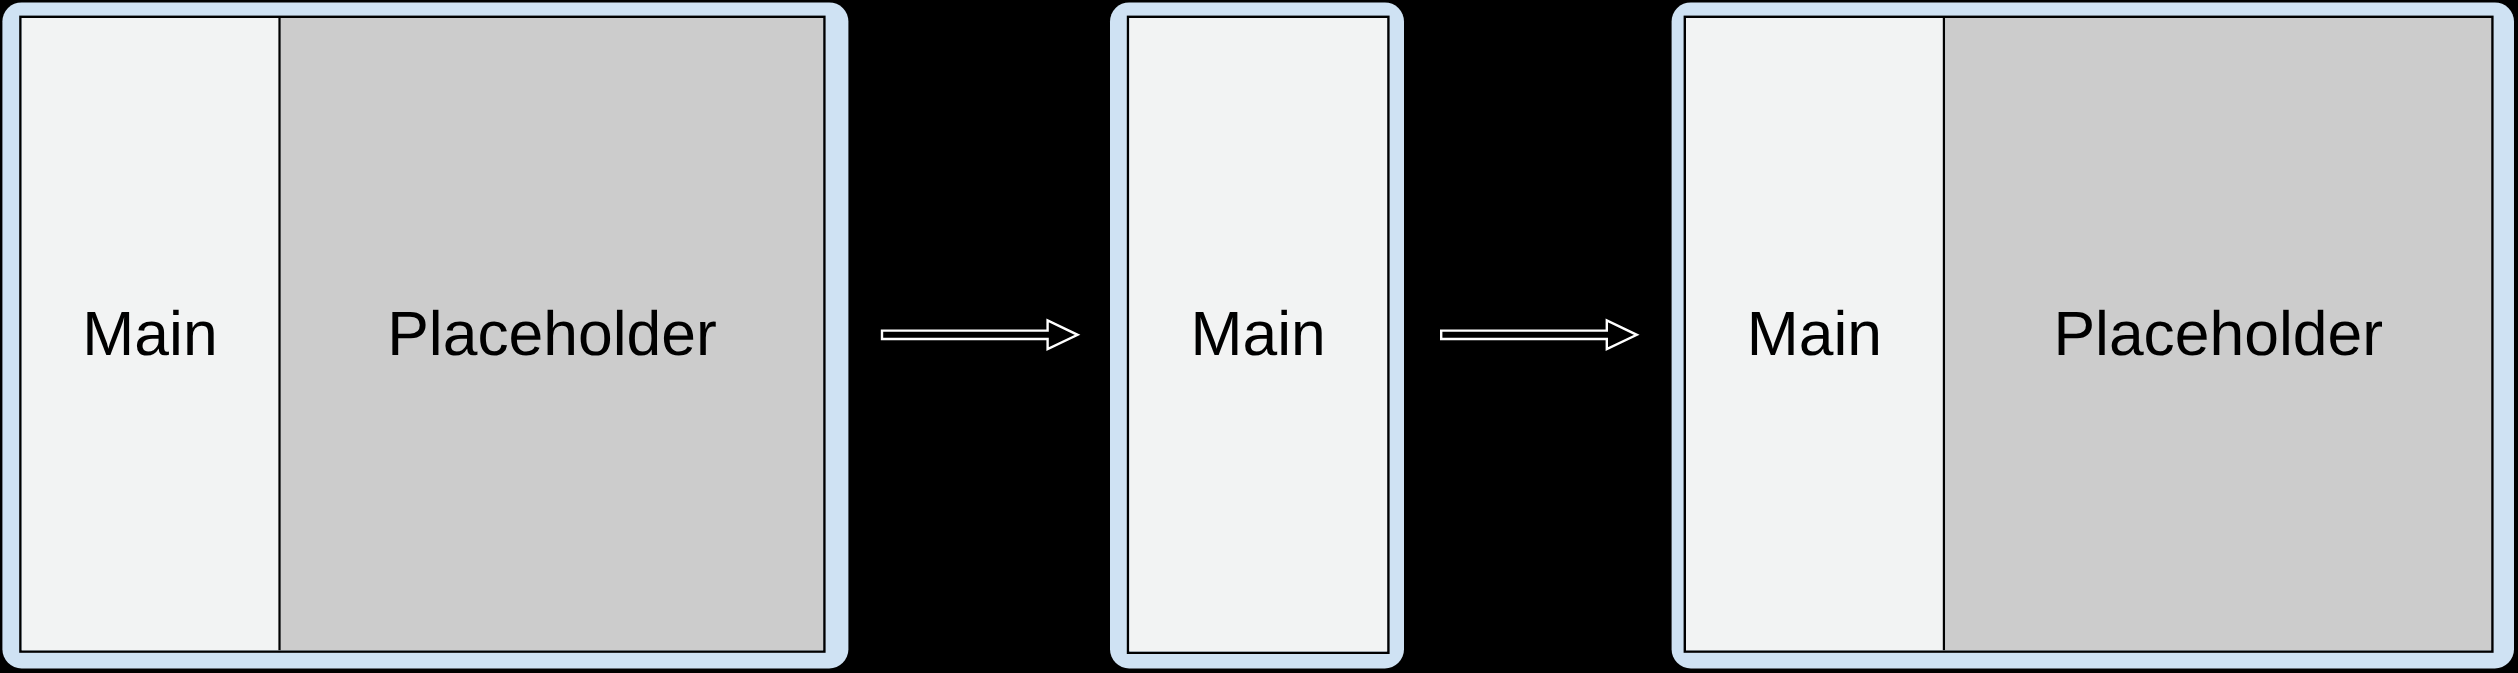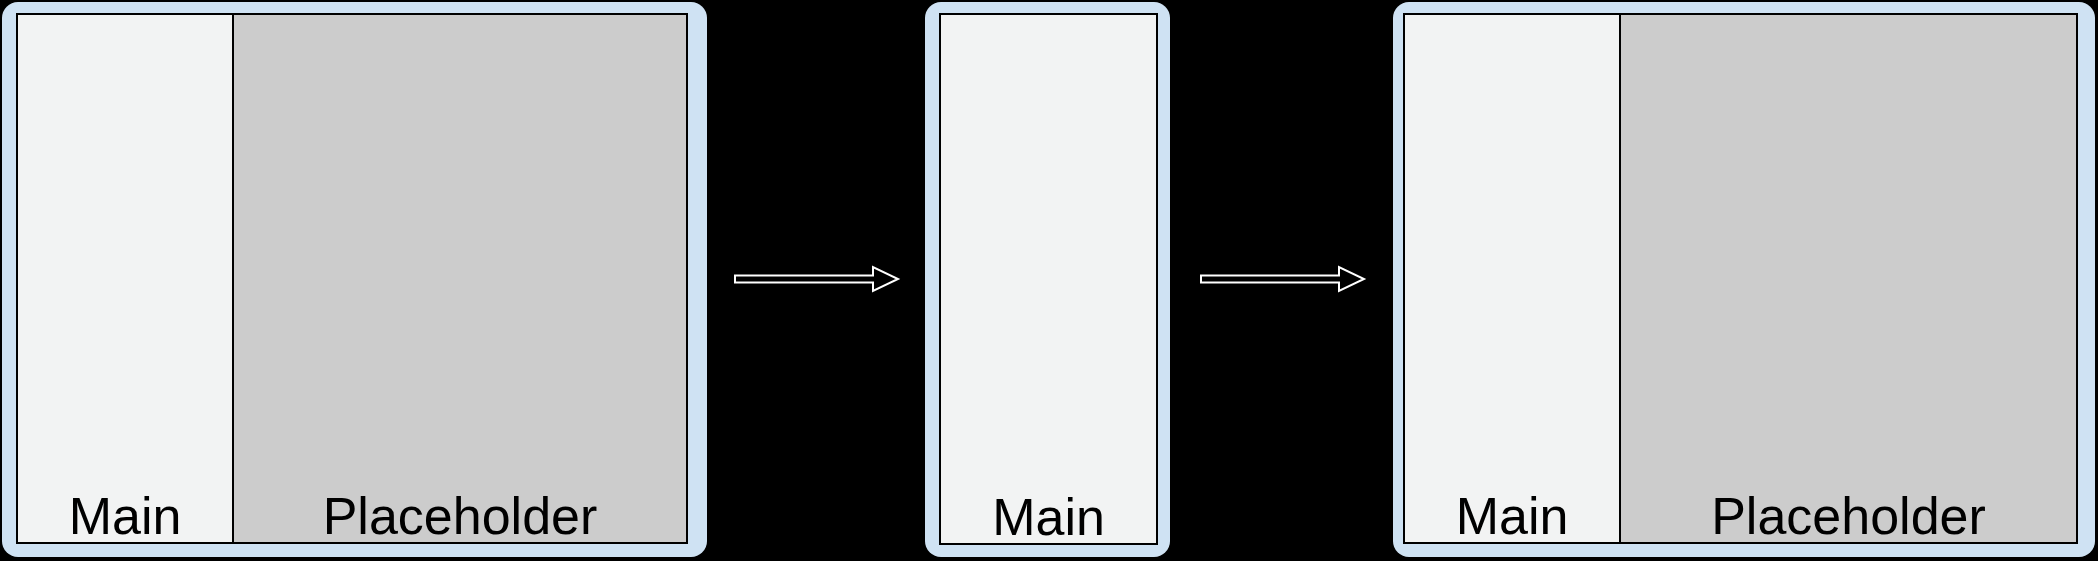--- a/index.html
+++ b/index.html
@@ -30,21 +30,21 @@
     border: 2px solid var(--panel-border, #000000);
     display: flex;
     flex-direction: row;
     overflow: hidden;
   }
   .inner1 { left: 14px; top: 11px; right: 19px; bottom: 13px; }
   .inner2 { left: 14px; top: 11px; right: 12px; bottom: 12px; }
   .inner3 { left: 10px; top: 11px; right: 17px; bottom: 13px; }
   .cell {
     display: flex;
-    align-items: flex-end;
+    align-items: center;
     justify-content: center;
   }
   .cell.main {
     background: var(--main-panel, #f2f3f3);
     flex: 0 0 214px;
   }
   .cell.main.split {
     border-right: 2px solid var(--panel-border, #000000);
   }
   .cell.main.solo {

